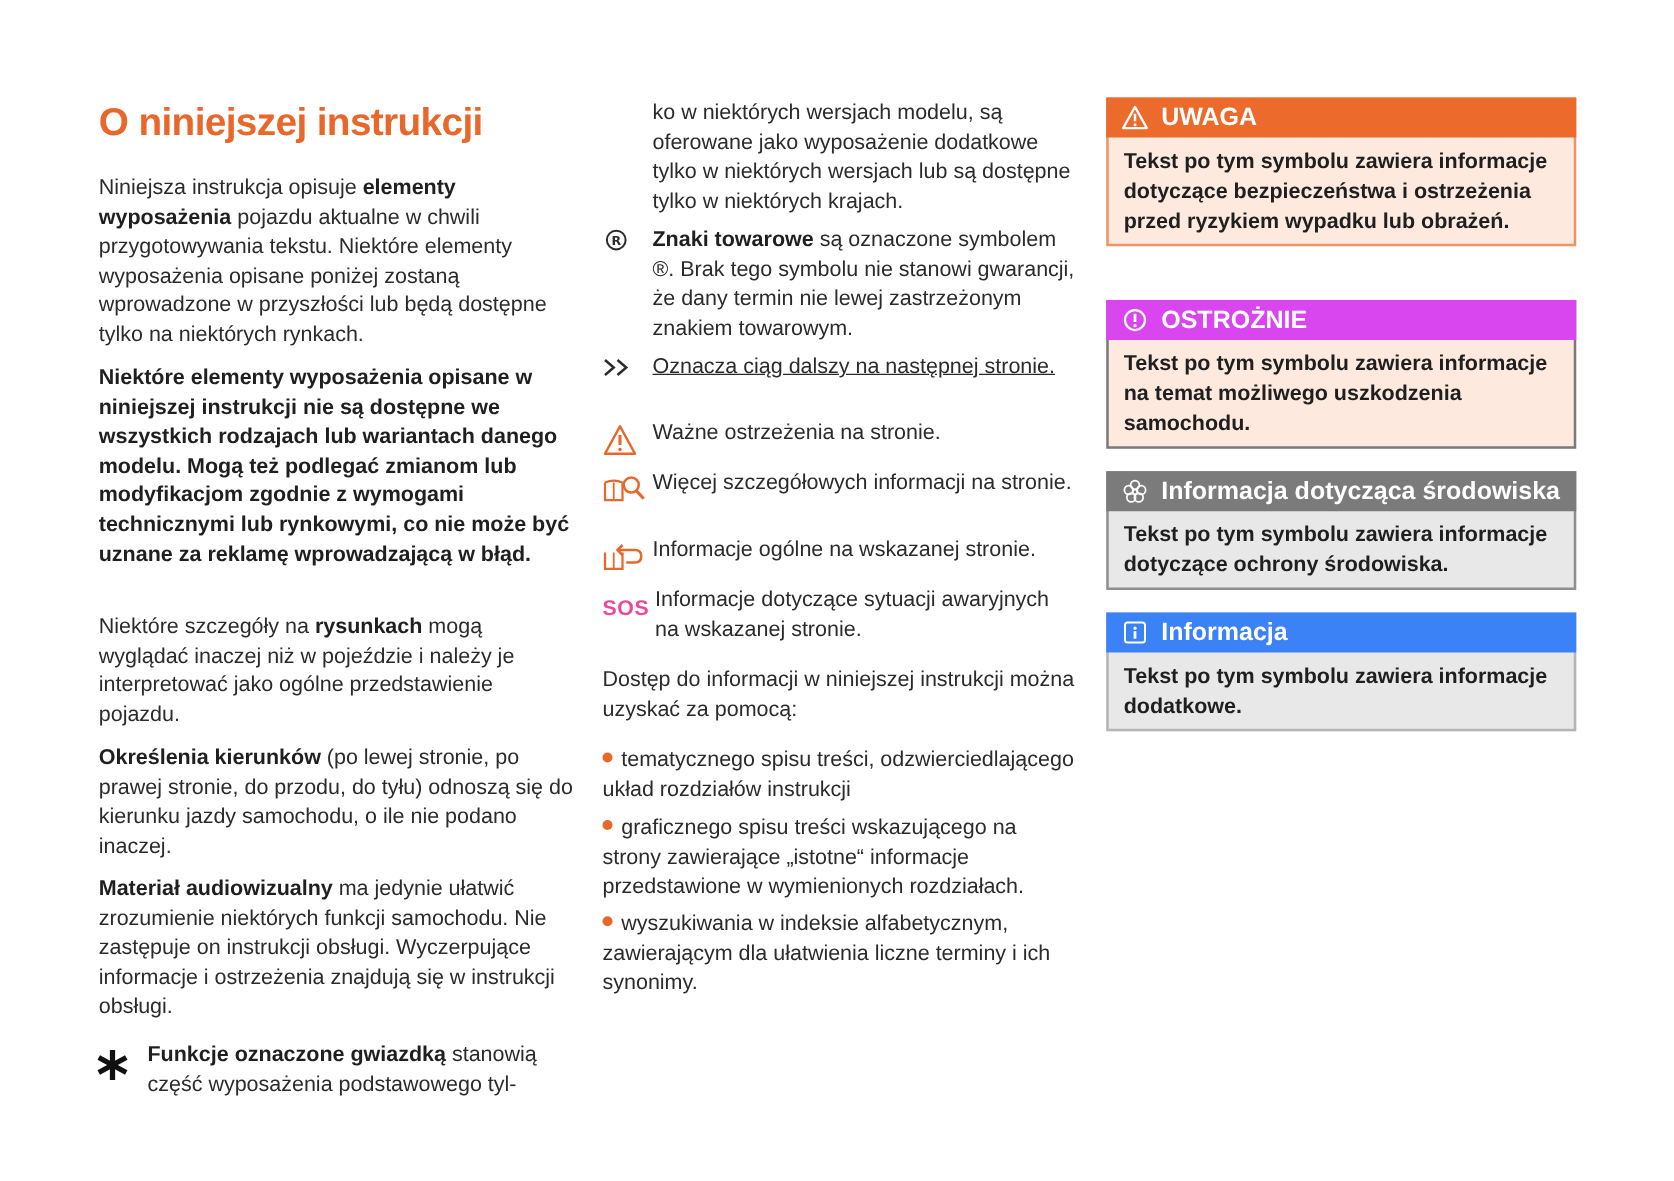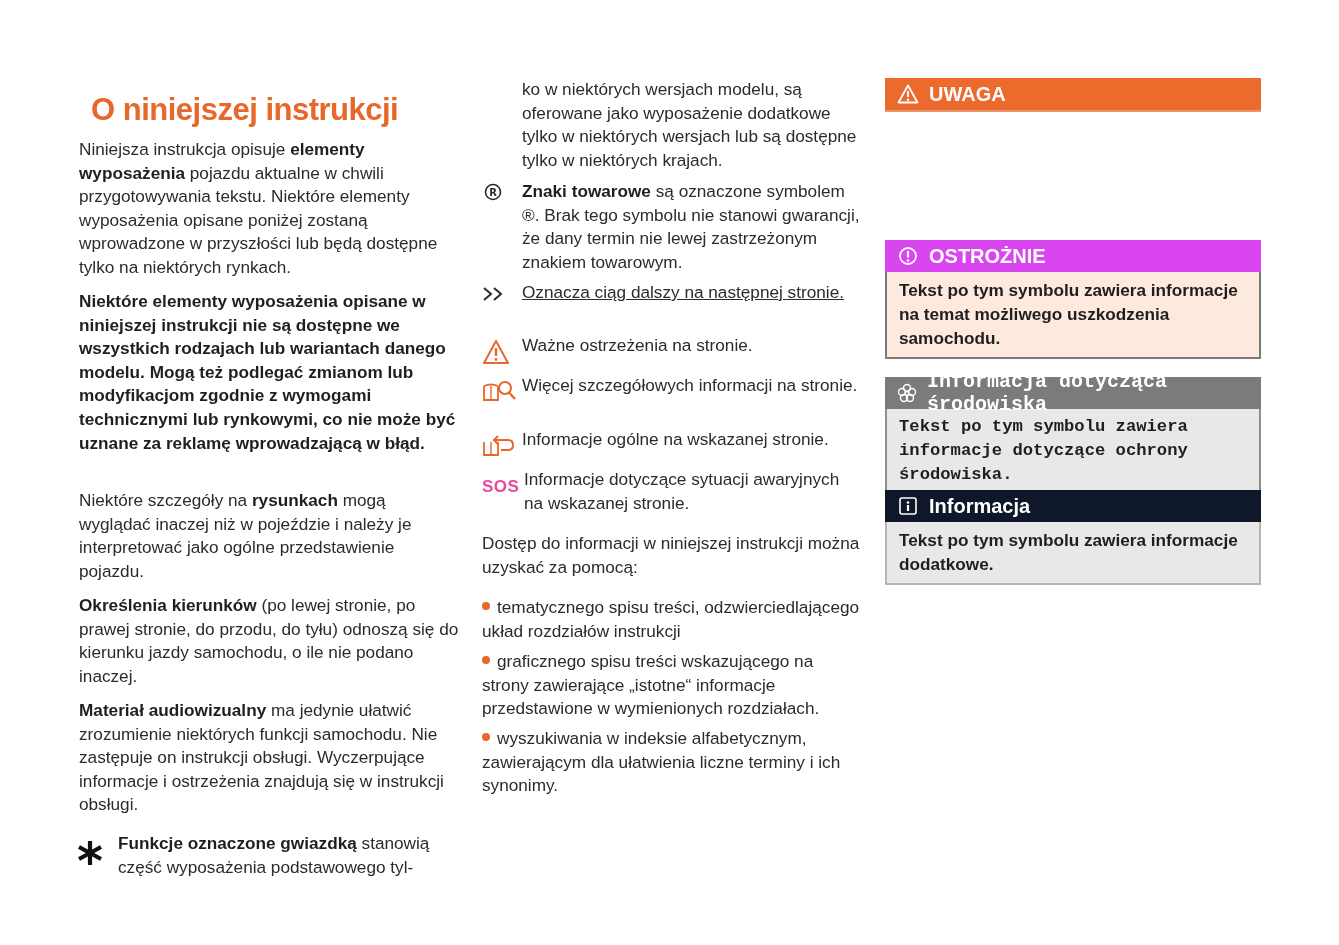--- a/index.html
+++ b/index.html
@@ -3,21 +3,21 @@
 <meta charset="utf-8">
 <style>
   html, body { margin: 0; padding: 0; background: #ffffff; }
   body { width: 1339px; height: 945px; position: relative; overflow: hidden;
          font-family: "Liberation Sans", "DejaVu Sans", sans-serif; color: #2b2b2b; }
   .col { position: absolute; top: 0; }
   .col1 { left: 79px; width: 380px; }
   .col2 { left: 482px; width: 380px; }
   .col3 { left: 885px; width: 376px; }
 
-  .title { position: absolute; top: 80px; left: 0; margin: 12px;
+  .title { position: absolute; top: 80px; left: 0; margin: 0;
            font-size: 31px; font-weight: bold; color: #e8672a; letter-spacing: -0.5px;
            white-space: nowrap; }
   p { margin: 0; font-size: 17.2px; line-height: 23.6px; }
   b { font-weight: bold; color: #1f1f1f; }
   .bold-all { font-weight: bold; color: #1f1f1f; }
 
   .c1p1 { position: absolute; top: 138px; left: 0; width: 380px; }
   .c1p2 { position: absolute; top: 290px; left: 0; width: 380px; }
   .c1p3 { position: absolute; top: 489px; left: 0; width: 380px; }
   .c1p4 { position: absolute; top: 594px; left: 0; width: 380px; }
@@ -38,24 +38,24 @@
   .box { position: absolute; left: 0; width: 376px; box-sizing: border-box; }
   .box .hdr { height: 32px; display: flex; align-items: center; padding-left: 12px; color: #ffffff;
               font-weight: bold; font-size: 20px; }
   .box .hdr .hico { width: 22px; height: 22px; margin-right: 10px; display: flex; align-items: center; justify-content: center; }
   .box .body { padding: 6px 12px 7px 12px; font-weight: bold; font-size: 17.2px; line-height: 24px; color: #1f1f1f; }
 
   .box-warn { top: 78px; border: 2px solid #e9956a; background: #fde9de; }
   .box-warn .hdr { background: #ec6a2b; margin: -2px -2px 0 -2px; }
   .box-caut { top: 240px; border: 2px solid #7a7a7a; background: #fde9de; }
   .box-caut .hdr { background: #d946ef; margin: -2px -2px 0 -2px; }
-  .box-env { top: 377px; border: 2px solid #8e8e8e; background: #e8e8e8; font-family: Liberation Mono, monospace; }
+  .box-env { top: 377px; border: 2px solid #8e8e8e; background: #e8e8e8; }
   .box-env .hdr { background: #7b7b7b; margin: -2px -2px 0 -2px; }
   .box-info { top: 490px; border: 2px solid #b5b5b5; background: #e8e8e8; }
-  .box-info .hdr { background: #0f172a; margin: -2px -2px 0 -2px; }
+  .box-info .hdr { background: #3b82f6; margin: -2px -2px 0 -2px; }
 </style>
 </head>
 <body>
 
 <div class="col col1">
   <h1 class="title">O niniejszej instrukcji</h1>
 
   <p class="c1p1"><span>Niniejsza instrukcja opisuje </span><b>elementy wyposażenia</b><span> pojazdu aktualne w chwili przygotowywania tekstu. Niektóre elementy wyposażenia opisane poniżej zostaną wprowadzone w przyszłości lub będą dostępne tylko na niektórych rynkach.</span></p>
 
   <p class="c1p2 bold-all">Niektóre elementy wyposażenia opisane w niniejszej instrukcji nie są dostępne we wszystkich rodzajach lub wariantach danego modelu. Mogą też podlegać zmianom lub modyfikacjom zgodnie z wymogami technicznymi lub rynkowymi, co nie może być uznane za reklamę wprowadzającą w błąd.</p>
@@ -156,20 +156,21 @@
     <div class="hdr">
       <span class="hico">
         <svg width="22" height="20" viewBox="0 0 22 20">
             <path d="M11 1.5 L20.5 18.5 L1.5 18.5 Z" fill="none" stroke="#fff" stroke-width="1.8" stroke-linejoin="round"></path>
             <line x1="11" y1="7" x2="11" y2="13" stroke="#fff" stroke-width="2"></line>
             <circle cx="11" cy="15.8" r="1.2" fill="#fff"></circle>
           </svg>
       </span>
       <span>UWAGA</span>
     </div>
+    <div class="body">Tekst po tym symbolu zawiera informacje dotyczące bezpieczeństwa i ostrzeżenia przed ryzykiem wypadku lub obrażeń.</div>
   </div>
 
   <div class="box box-caut">
     <div class="hdr">
       <span class="hico">
         <svg width="20" height="20" viewBox="0 0 20 20">
             <circle cx="10" cy="10" r="8" fill="none" stroke="#fff" stroke-width="1.8"></circle>
             <line x1="10" y1="5" x2="10" y2="11.5" stroke="#fff" stroke-width="2.2"></line>
             <circle cx="10" cy="14.5" r="1.3" fill="#fff"></circle>
           </svg>

